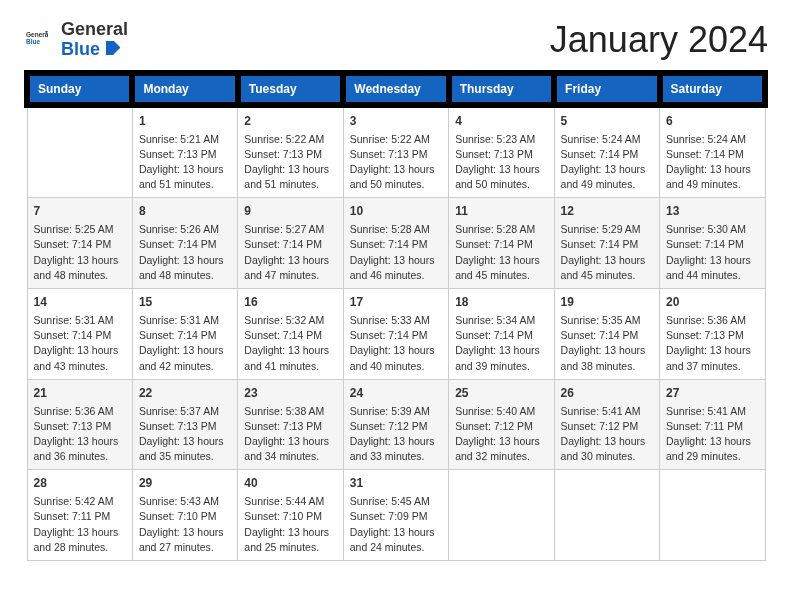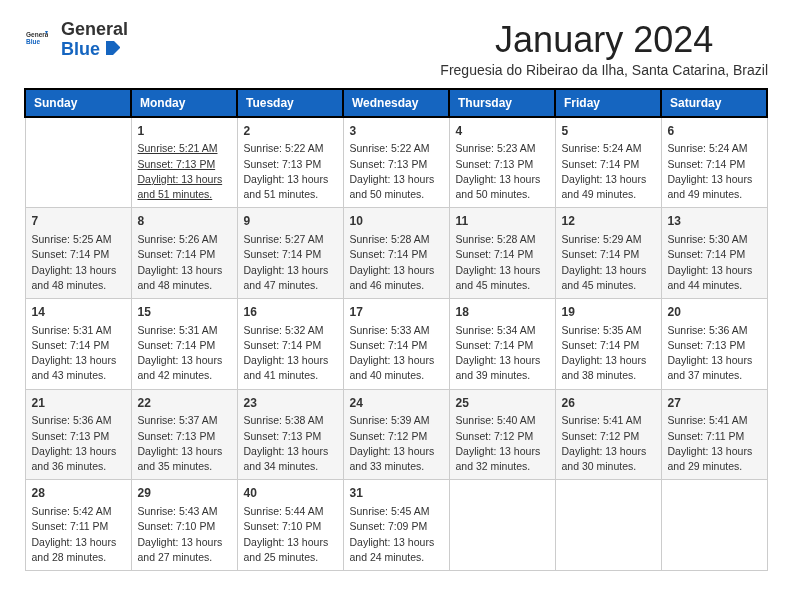--- a/index.html
+++ b/index.html
@@ -52,21 +52,21 @@
       margin-top: 10px;
       font-size: 11px;
     }
     .calendar-table th {
       background-color: #1565c0;
       color: #fff;
       text-align: left;
       padding: 6px 8px;
       font-size: 12px;
       font-weight: bold;
-      border: 2px solid #000000;
+      border: 6px solid #000000;
     }
     .calendar-table td {
       border: 1px solid #ccc;
       vertical-align: top;
       padding: 5px 6px;
       min-height: 80px;
       width: 14.28%;
       color: #333;
       line-height: 1.4;
     }
@@ -114,42 +114,41 @@
       <span style="display:inline-block; margin-left:2px; vertical-align:middle;">
         <svg width="14" height="14" viewBox="0 0 14 14">
           <polygon points="0,0 14,0 14,7 7,14 0,14" fill="#1565c0"></polygon>
           <polygon points="8,0 14,0 14,6" fill="#fff"></polygon>
         </svg>
       </span>
     </div>
   </div>
   <div class="title-block">
     <div class="month-title">January 2024</div>
-    <div class="subtitle">Freguesia do Ribeirao da Ilha, Santa Catarina, Brazil</div>
   </div>
 </div>
 
 <table class="calendar-table">
   <thead>
     <tr>
     <th>Sunday</th>
         <th>Monday</th>
         <th>Tuesday</th>
         <th>Wednesday</th>
         <th>Thursday</th>
         <th>Friday</th>
         <th>Saturday</th>
       </tr>
   </thead>
   <tbody id="calendar-body">
   <tr class="row-odd">
         <td class="empty-cell"></td>
         <td>
           <span class="day-number">1</span>
-          <div class="day-info" style="white-space: pre-line; text-decoration: underline;">Sunrise: 5:21 AM
+          <div class="day-info" style="white-space: pre-line;">Sunrise: 5:21 AM
 Sunset: 7:13 PM
 Daylight: 13 hours
 and 51 minutes.</div>
         </td>
         <td>
           <span class="day-number">2</span>
           <div class="day-info" style="white-space: pre-line;">Sunrise: 5:22 AM
 Sunset: 7:13 PM
 Daylight: 13 hours
 and 51 minutes.</div>

